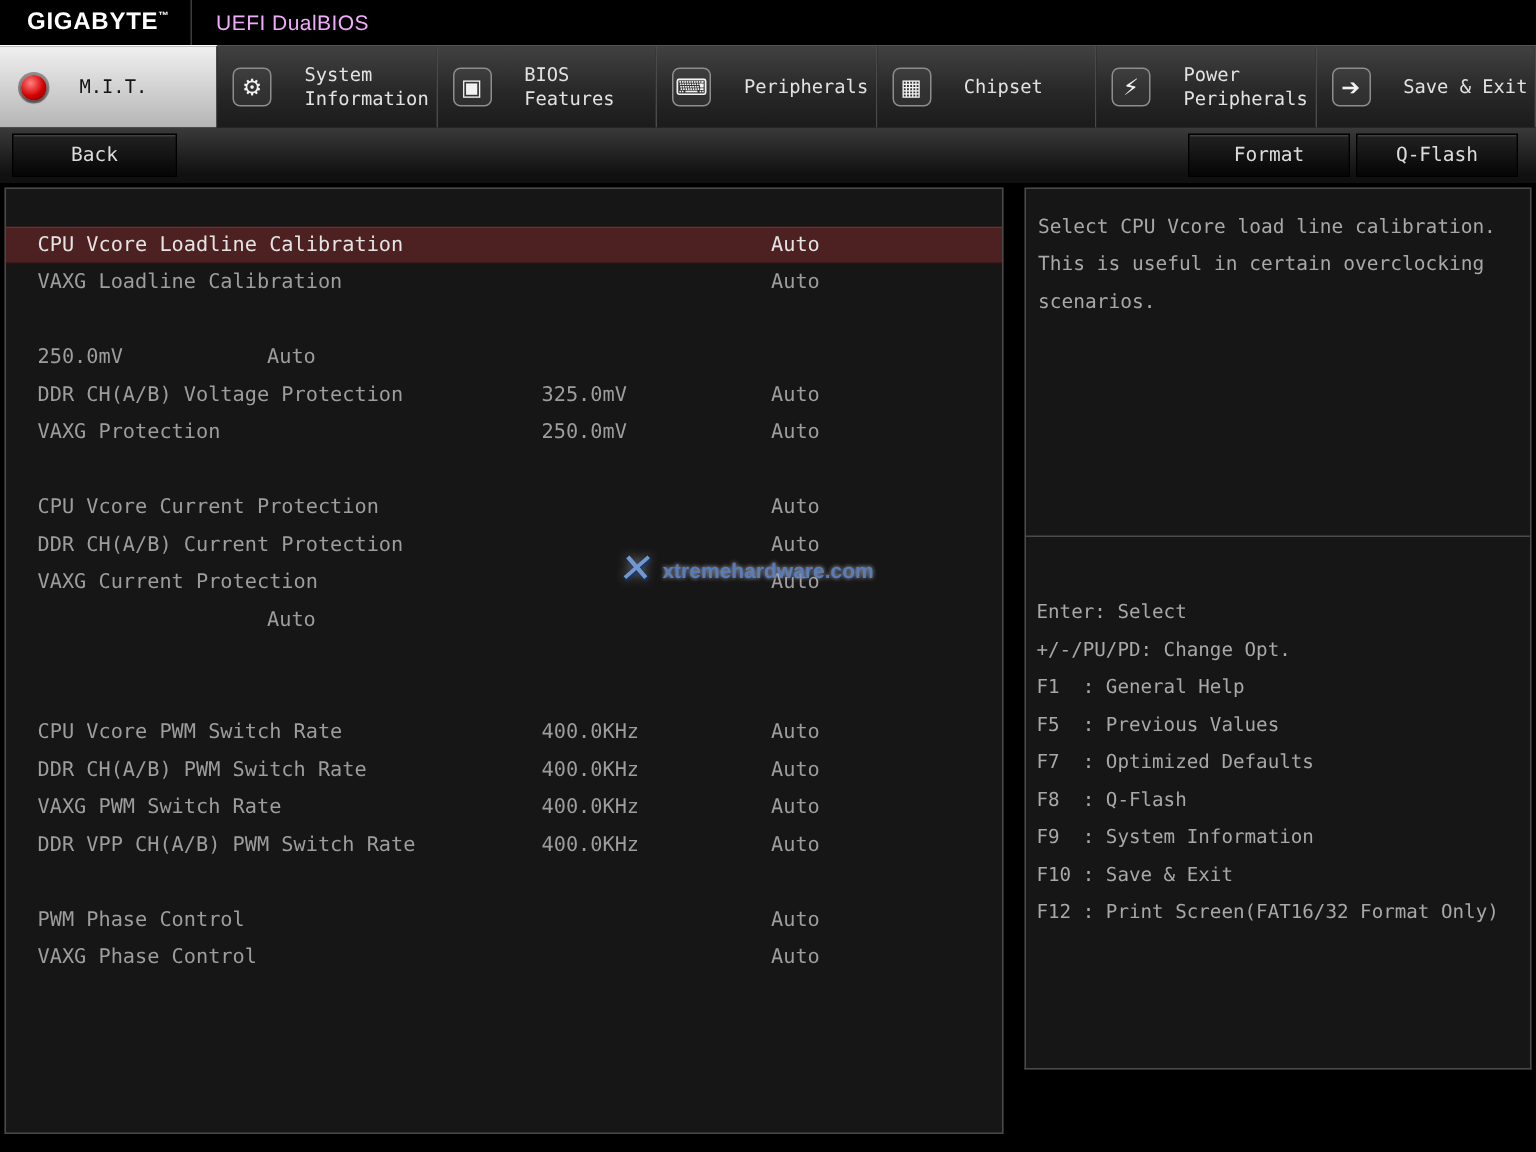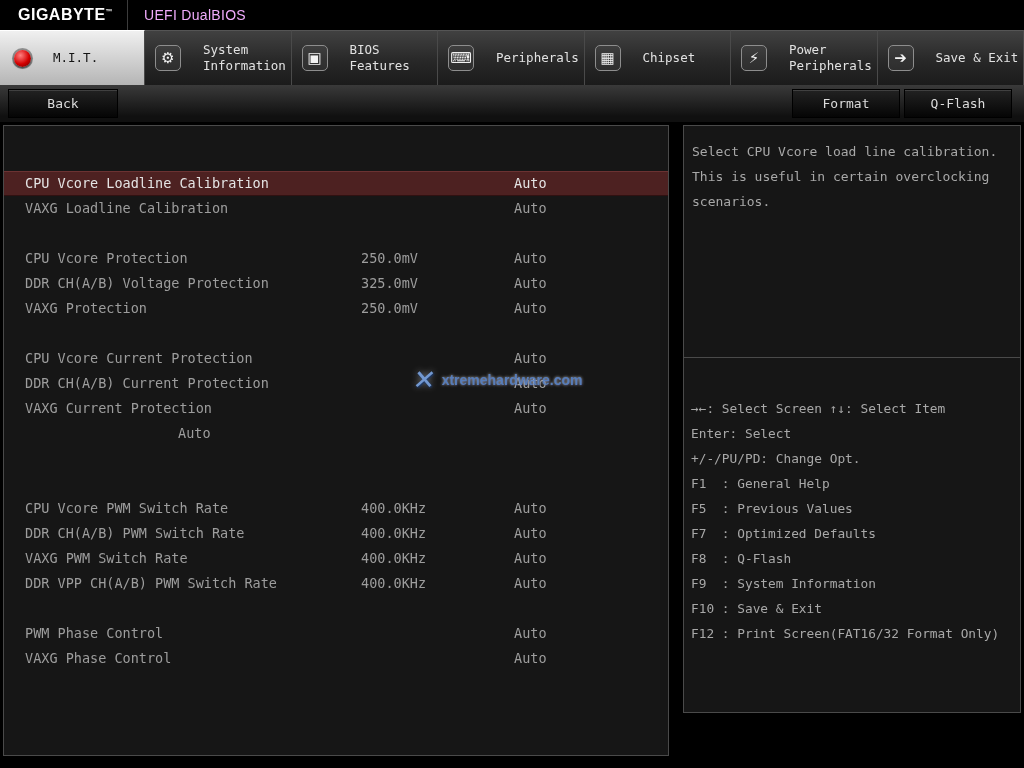--- a/index.html
+++ b/index.html
@@ -69,21 +69,21 @@
     box-shadow:inset 0 1px 0 rgba(255,255,255,.14); cursor:pointer;
   }
   .btn-back { width:110px; margin-left:8px; }
   .toolbar-spacer { flex:1; }
   .btn-right { width:108px; margin-right:4px; }
   .btn-right:last-child { margin-right:12px; }
 
   
   .left-panel {
     position:absolute; top:125px; left:3px; width:666px; height:631px;
-    border:1px solid #4a4a4a; background:#161616; padding-top:45px;
+    border:1px solid #4a4a4a; background:#161616; padding-top:25px;
   }
   .row {
     height:25px; line-height:25px; display:flex; padding-left:21px;
     font-size:13.5px; color:#9d9d9d; white-space:nowrap; cursor:pointer;
   }
   .row .lbl { flex:0 0 336px; overflow:hidden; }
   .row .mid { flex:0 0 153px; }
   .row .val { flex:1 1 auto; }
   .row.selected {
     background:#4d2121; color:#e4e4e4;
@@ -170,21 +170,20 @@
       <span class="mid"></span>
       <span class="val">Auto</span>
     </div>
     <div class="row">
       <span class="lbl">VAXG Loadline Calibration</span>
       <span class="mid"></span>
       <span class="val">Auto</span>
     </div>
     <div class="gap1"></div>
     <div class="row">
-      <span class="lbl">CPU Vcore Protection</span>
       <span class="mid">250.0mV</span>
       <span class="val">Auto</span>
     </div>
     <div class="row">
       <span class="lbl">DDR CH(A/B) Voltage Protection</span>
       <span class="mid">325.0mV</span>
       <span class="val">Auto</span>
     </div>
     <div class="row">
       <span class="lbl">VAXG Protection</span>
@@ -241,21 +240,20 @@
     <div class="row">
       <span class="lbl">VAXG Phase Control</span>
       <span class="mid"></span>
       <span class="val">Auto</span>
     </div>
   </div>
 
 <div class="right-panel">
   <div class="help-box">Select CPU Vcore load line calibration. This is useful in certain overclocking scenarios.</div>
   <div class="keys-box">
-      <div class="key-line">→←: Select Screen ↑↓: Select Item</div>
       <div class="key-line">Enter: Select</div>
       <div class="key-line">+/-/PU/PD: Change Opt.</div>
       <div class="key-line">F1  : General Help</div>
       <div class="key-line">F5  : Previous Values</div>
       <div class="key-line">F7  : Optimized Defaults</div>
       <div class="key-line">F8  : Q-Flash</div>
       <div class="key-line">F9  : System Information</div>
       <div class="key-line">F10 : Save &amp; Exit</div>
       <div class="key-line">F12 : Print Screen(FAT16/32 Format Only)</div>
     </div>

